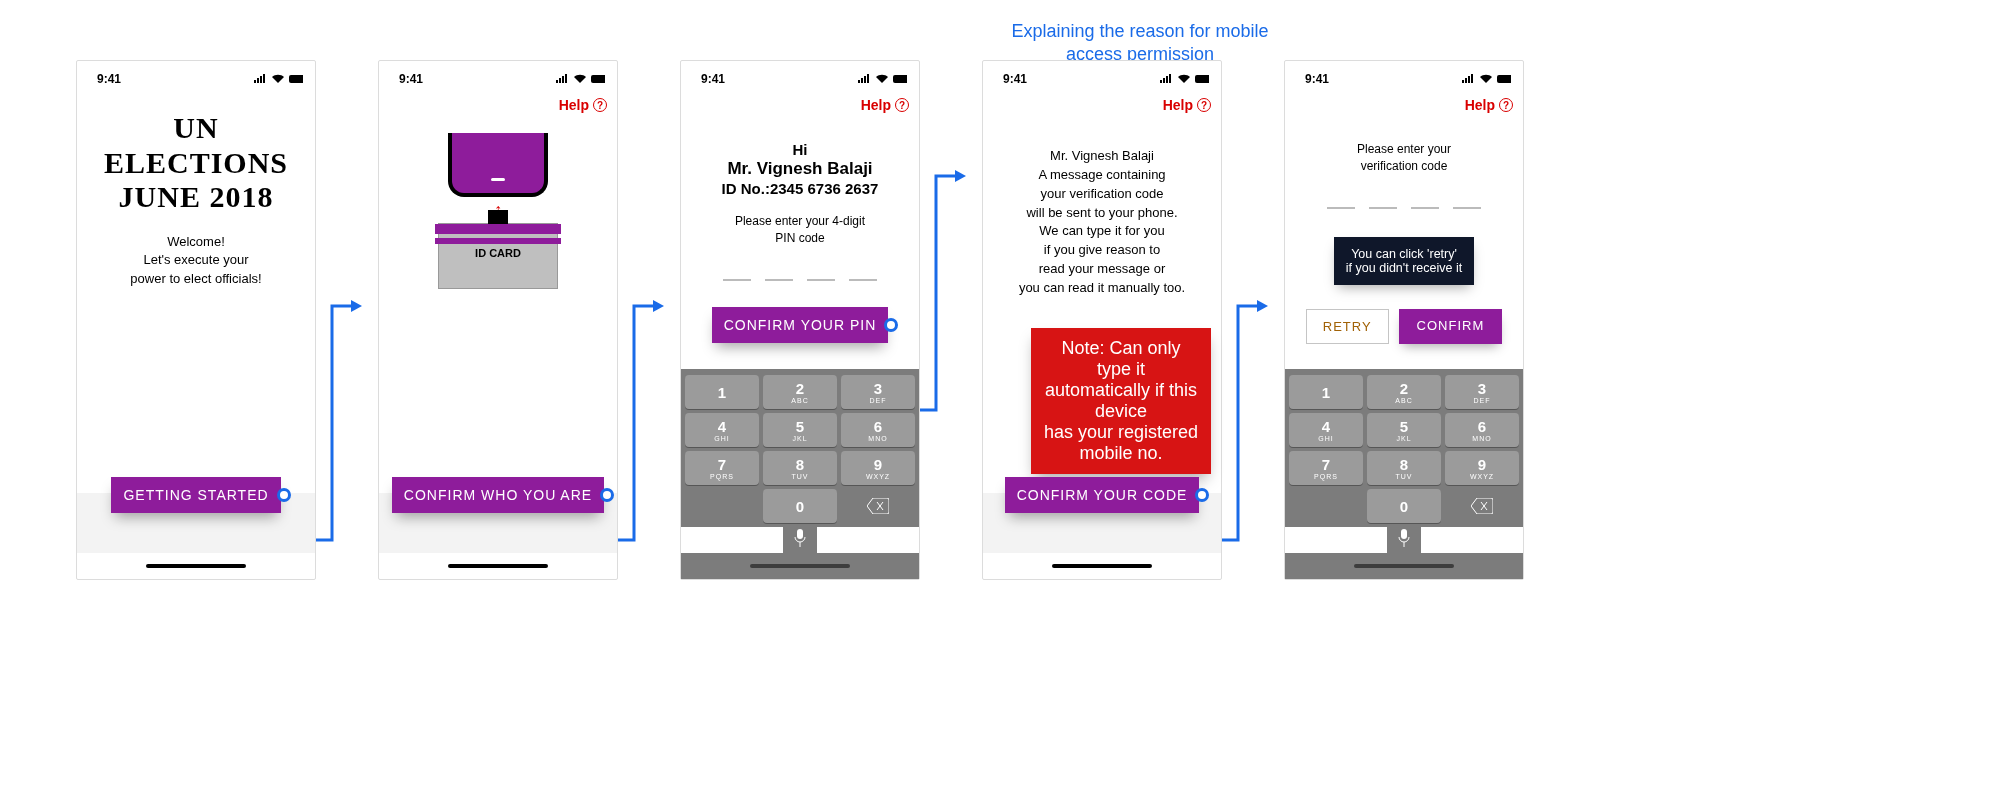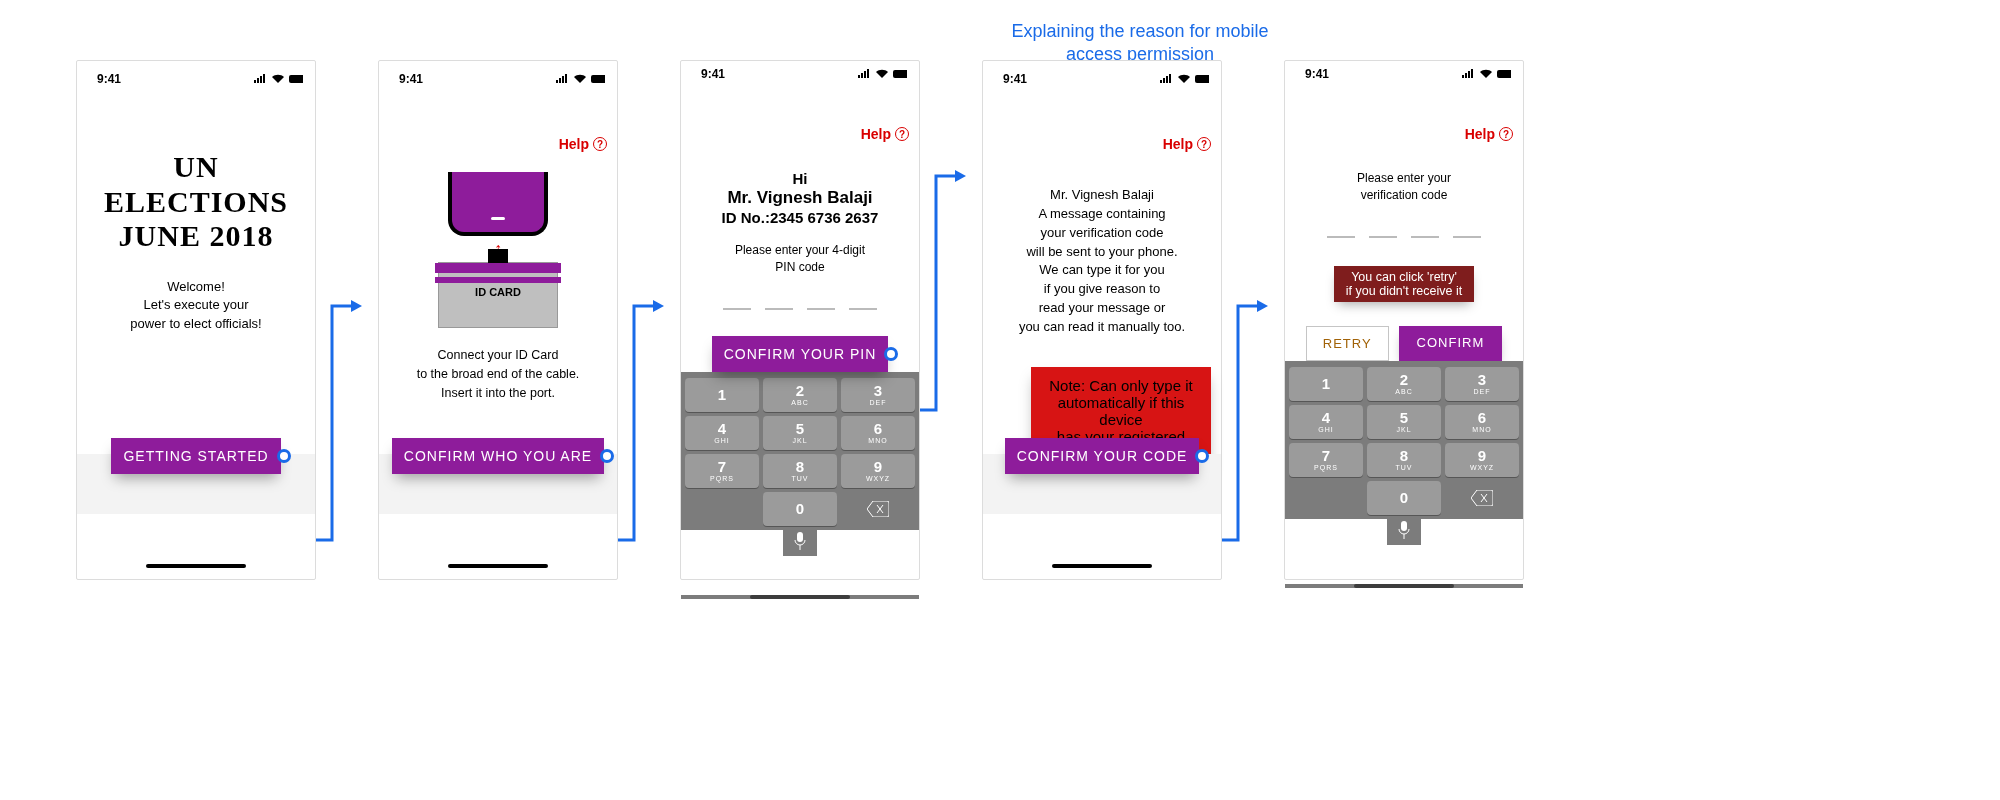--- a/index.html
+++ b/index.html
@@ -1,41 +1,41 @@
 <!DOCTYPE html>
 <html><head>
 <meta charset="utf-8">
 <style>
   * { box-sizing: border-box; margin: 0; padding: 0; }
   body { font-family: -apple-system, Helvetica, Arial, sans-serif; background:#fff; color:#000; }
   .canvas { position:relative; width:2000px; height:800px; background:#fff; }
 
   .annot { position:absolute; left:1010px; top:20px; width:260px; color:#1a6be8; font-size:18px; text-align:center; line-height:1.3; }
 
-  .phone { position:absolute; top:60px; width:240px; height:520px; background:#fff; border:1px solid #dcdcdc; border-radius:2px; display:flex; flex-direction:column;gap:39px; }
+  .phone { position:absolute; top:60px; width:240px; height:520px; background:#fff; border:1px solid #dcdcdc; border-radius:2px; display:flex; flex-direction:column; }
   .p1 { left:76px;  }
   .p2 { left:378px; }
   .p3 { left:680px; }
   .p4 { left:982px; }
   .p5 { left:1284px;}
 
   .statusbar { height:24px; display:flex; justify-content:space-between; align-items:center; padding:0 12px 0 20px; font-size:12px; font-weight:600; margin-top:6px; }
   .stat-icons { display:flex; gap:4px; align-items:center; }
   .sig, .wifi, .batt { width:14px; height:10px; }
   .body { flex:1 1 auto; display:flex; flex-direction:column; align-items:center; text-align:center; padding:0 10px; position:relative; }
   .home-ind { height:26px; display:flex; align-items:center; justify-content:center; }
   .home-ind .bar { width:100px; height:4px; border-radius:3px; background:#000; }
   .home-ind.grey { background:#7c7c7c; }
   .home-ind.grey .bar { background:#3d3d3d; }
 
   .help { position:absolute; top:6px; right:10px; color:#d90000; font-weight:700; font-size:14px; display:flex; align-items:center; gap:4px; cursor:pointer; }
   .help span.q { border:1.5px solid #d90000; border-radius:50%; width:14px; height:14px; display:inline-flex; align-items:center; justify-content:center; font-size:10px; }
 
   .title-big { font-family: Georgia, 'Times New Roman', serif; font-weight:700; font-size:30px; line-height:1.15; margin-top:20px; letter-spacing:1px; }
-  .welcome { margin-top:24px; font-size:13px; line-height:1.45; }
+  .welcome { margin-top:18px; font-size:13px; line-height:1.45; }
 
   .cta { background:#8e1c9b; color:#fff; font-size:14px; letter-spacing:1px; padding:10px 12px; cursor:pointer; position:relative; box-shadow:0 8px 14px -4px rgba(0,0,0,0.35); }
   .cta .dot { position:absolute; right:-10px; top:50%; transform:translateY(-50%); width:14px; height:14px; border:3px solid #1a6be8; border-radius:50%; background:#fff; }
   .cta-bottom { position:absolute; bottom:40px; }
 
   .bottom-strip { position:absolute; bottom:0; left:0; right:0; height:60px; background:#f3f3f3; }
 
   
   .illu { width:170px; height:160px; margin-top:42px; display:flex; flex-direction:column; align-items:center; position:relative; }
   .device { width:100px; height:64px; border:4px solid #000; border-top:none; border-radius:0 0 16px 16px; background:#8e1c9b; position:relative; }
@@ -59,24 +59,24 @@
   .keypad { background:#7c7c7c; width:100%; padding:6px 4px 0; }
   .krow { display:flex; gap:4px; margin-bottom:4px; }
   .key { flex:1; background:#9b9b9b; color:#fff; height:34px; border-radius:4px; display:flex; flex-direction:column; align-items:center; justify-content:center; cursor:pointer; box-shadow:0 1px 0 rgba(0,0,0,.3); }
   .knum { font-size:15px; font-weight:600; line-height:1; }
   .klet { font-size:7px; letter-spacing:1px; margin-top:1px; }
   .key-empty { flex:1; height:34px; }
   .mic { text-align:right; padding:2px 10px 2px; background:#7c7c7c; }
 
   
   .explain { margin-top:56px; font-size:13px; line-height:1.45; }
-  .redbox { background:#d71414; color:#000000; font-size:15px; padding:10px 12px; margin-top:30px; box-shadow:0 8px 14px -4px rgba(0,0,0,.35);margin-left:38px; }
+  .redbox { background:#d71414; color:#ffffff; font-size:18px; padding:10px 12px; margin-top:30px; box-shadow:0 8px 14px -4px rgba(0,0,0,.35);margin-left:38px; }
 
   
-  .smallbox { background:#7f1d1d; color:#fff; font-size:12.5px; padding:4px 12px; margin-top:28px; box-shadow:0 6px 12px -4px rgba(0,0,0,.35); }
+  .smallbox { background:#0f172a; color:#fff; font-size:12.5px; padding:10px 12px; margin-top:28px; box-shadow:0 6px 12px -4px rgba(0,0,0,.35); }
   .btnrow { display:flex; gap:10px; margin-top:24px; }
   .retry { border:1px solid #c5c5c5; color:#a16207; padding:9px 16px; font-size:13px; letter-spacing:1px; cursor:pointer; }
   .confirm { background:#8e1c9b; color:#fff; padding:9px 18px; font-size:13px; letter-spacing:1px; cursor:pointer; box-shadow:0 6px 12px -4px rgba(0,0,0,.35); }
 
   .flow-arrow { position:absolute; width:60px; height:280px; }
   .fa1 { left:302px; top:300px; }
   .fa2 { left:604px; top:300px; }
   .fa3 { left:906px; top:170px; }
   .fa4 { left:1208px; top:300px; }
 </style>
@@ -166,25 +166,20 @@
       <div class="illu">
         <div class="device"></div>
         <div class="arrow-up">↑</div>
         <div class="slot">
           <div class="tab"></div>
             <div class="bar1"></div>
             <div class="bar2"></div>
           <span>ID CARD</span>
         </div>
       </div>
-      <div class="instr">
-        <div>Connect your ID Card</div>
-        <div>to the broad end of the cable.</div>
-        <div>Insert it into the port.</div>
-      </div>
       <div class="bottom-strip"></div>
       <div class="cta cta-bottom">
         <span>CONFIRM WHO YOU ARE</span>
         <span class="dot"></span>
       </div>
     </div>
     <div class="home-ind">
         <div class="bar"></div>
       </div>
   </div>

